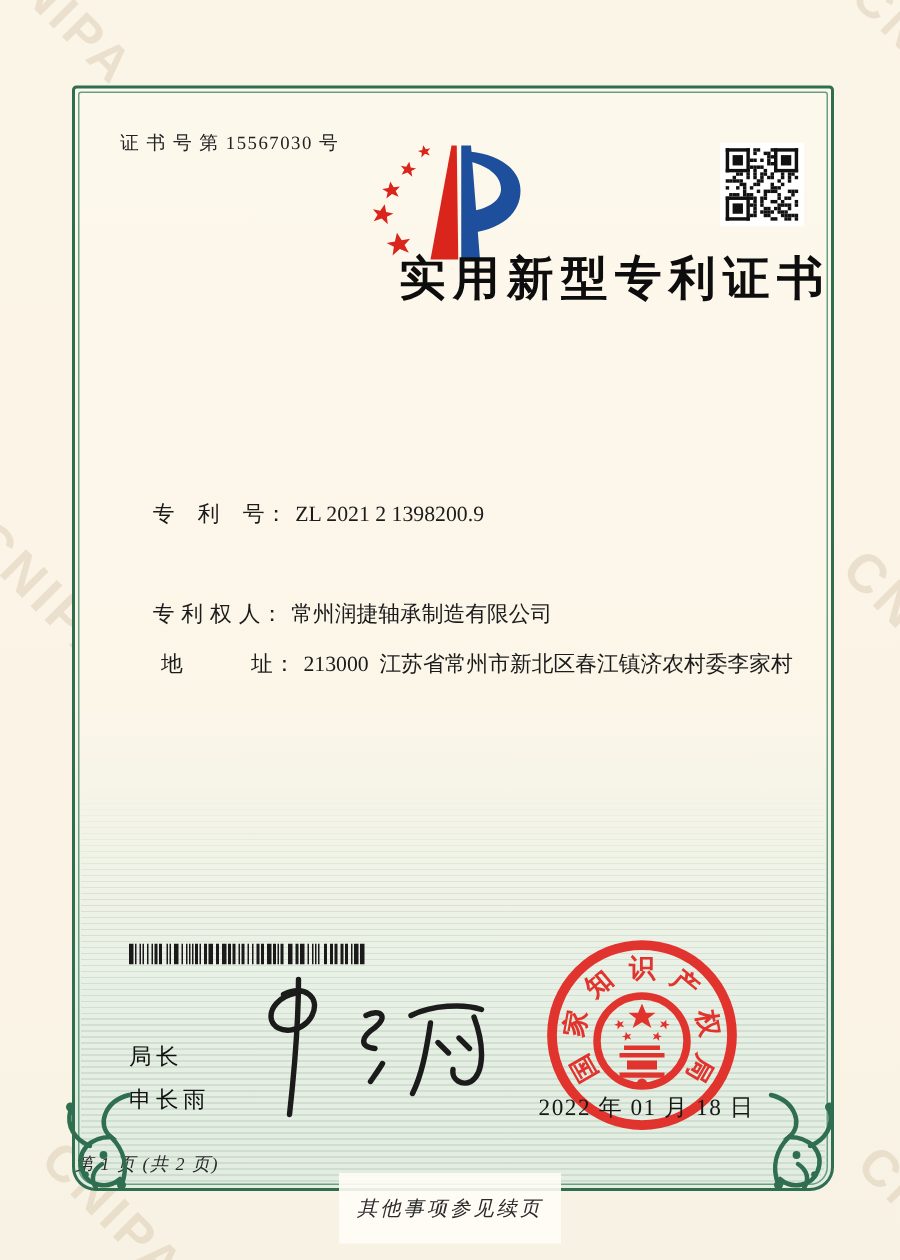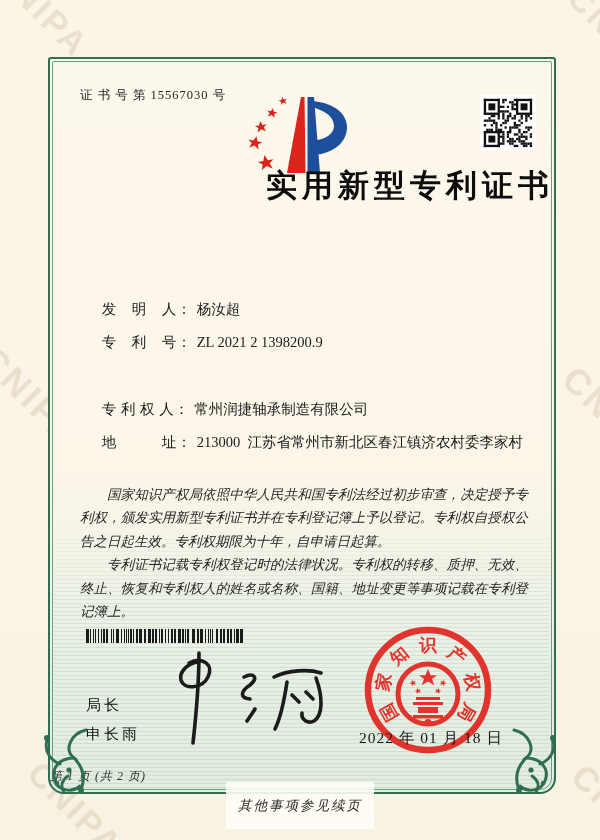--- a/index.html
+++ b/index.html
@@ -234,37 +234,30 @@
           <rect x="3.8" y="35.99999999999999" width="16.099999999999998" height="2.3"></rect>
           <rect x="3.8" y="49.79999999999999" width="16.099999999999998" height="2.3"></rect>
           <rect x="3.8" y="35.99999999999999" width="2.3" height="16.099999999999998"></rect>
           <rect x="17.599999999999998" y="35.99999999999999" width="2.3" height="16.099999999999998"></rect>
           <rect x="8.399999999999999" y="40.599999999999994" width="6.8999999999999995" height="6.8999999999999995"></rect>
         </g>
     </svg>
 
     <div class="title">实用新型专利证书</div>
 
-    <div class="field" style="top:224px;">
-      <span class="flabel">发　明　人：</span><span class="fvalue">杨汝超</span>
-    </div>
     <div class="field" style="top:257px;">
       <span class="flabel">专　利　号：</span><span class="fvalue">ZL 2021 2 1398200.9</span>
     </div>
     <div class="field" style="top:324px;">
       <span class="flabel">专 利 权 人：</span><span class="fvalue">常州润捷轴承制造有限公司</span>
     </div>
-    <div class="field" style="top:357px;">
+    <div class="field" style="top:357px;text-align:center;">
       <span class="flabel">地　　　址：</span><span class="fvalue">213000  江苏省常州市新北区春江镇济农村委李家村</span>
     </div>
 
-    <div class="paras">
-      <p>国家知识产权局依照中华人民共和国专利法经过初步审查，决定授予专利权，颁发实用新型专利证书并在专利登记簿上予以登记。专利权自授权公告之日起生效。专利权期限为十年，自申请日起算。</p>
-      <p>专利证书记载专利权登记时的法律状况。专利权的转移、质押、无效、终止、恢复和专利权人的姓名或名称、国籍、地址变更等事项记载在专利登记簿上。</p>
-    </div>
 
     <svg class="barcode" width="158" height="14" viewBox="0 0 158 14">
       <g id="barcode-g" fill="#1a1a1a">
           <rect x="0" y="0" width="3" height="14"></rect>
           <rect x="4" y="0" width="1" height="14"></rect>
           <rect x="7" y="0" width="1" height="14"></rect>
           <rect x="9" y="0" width="1" height="14"></rect>
           <rect x="12" y="0" width="1" height="14"></rect>
           <rect x="15" y="0" width="1" height="14"></rect>
           <rect x="17" y="0" width="2" height="14"></rect>

